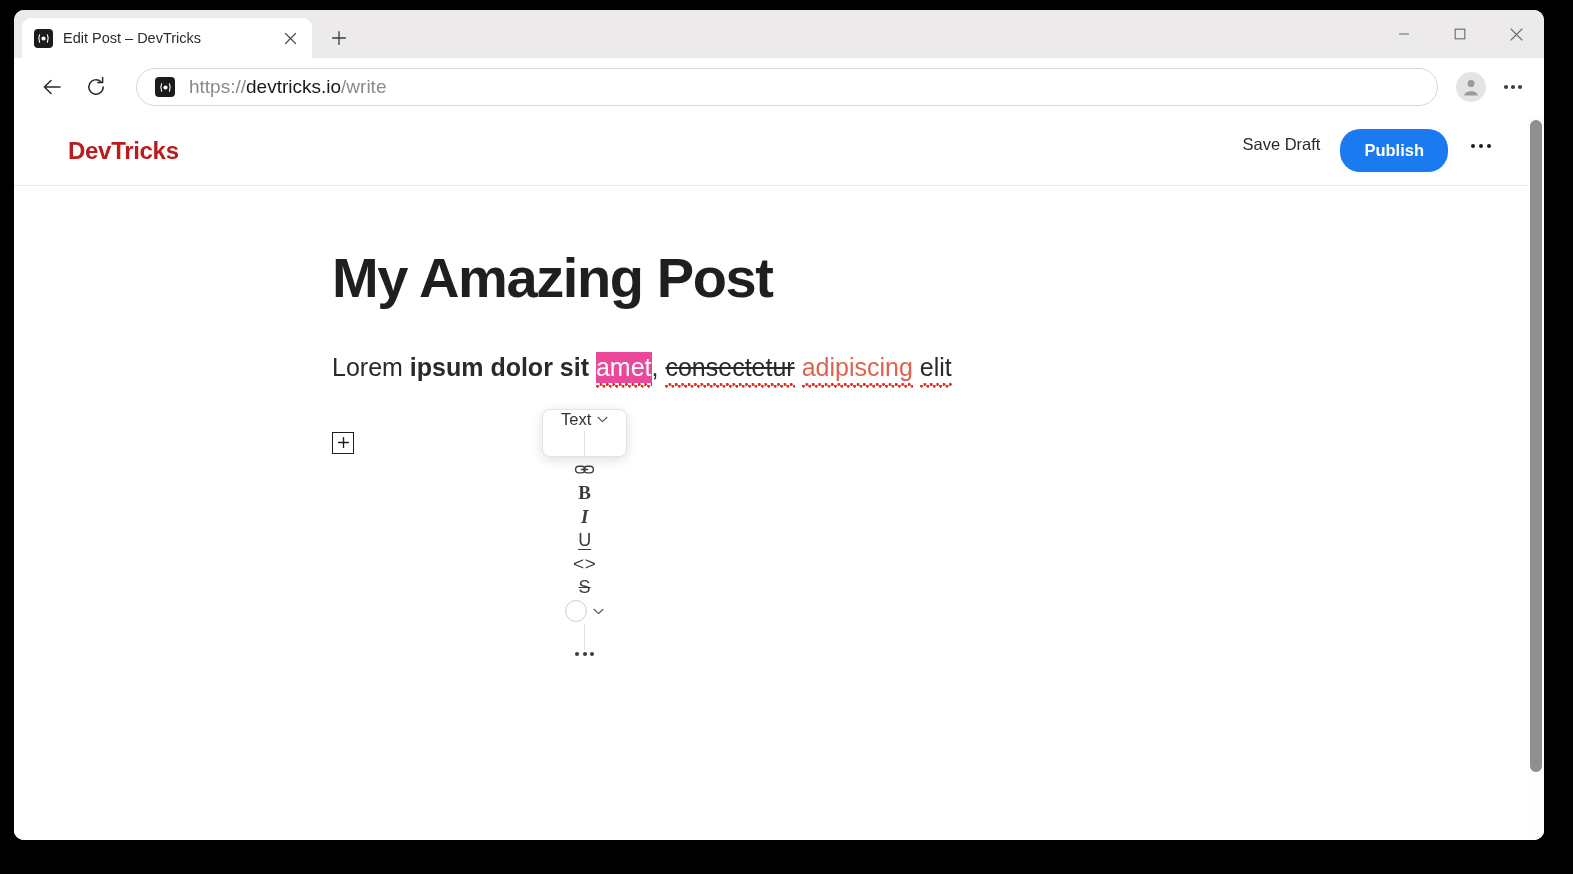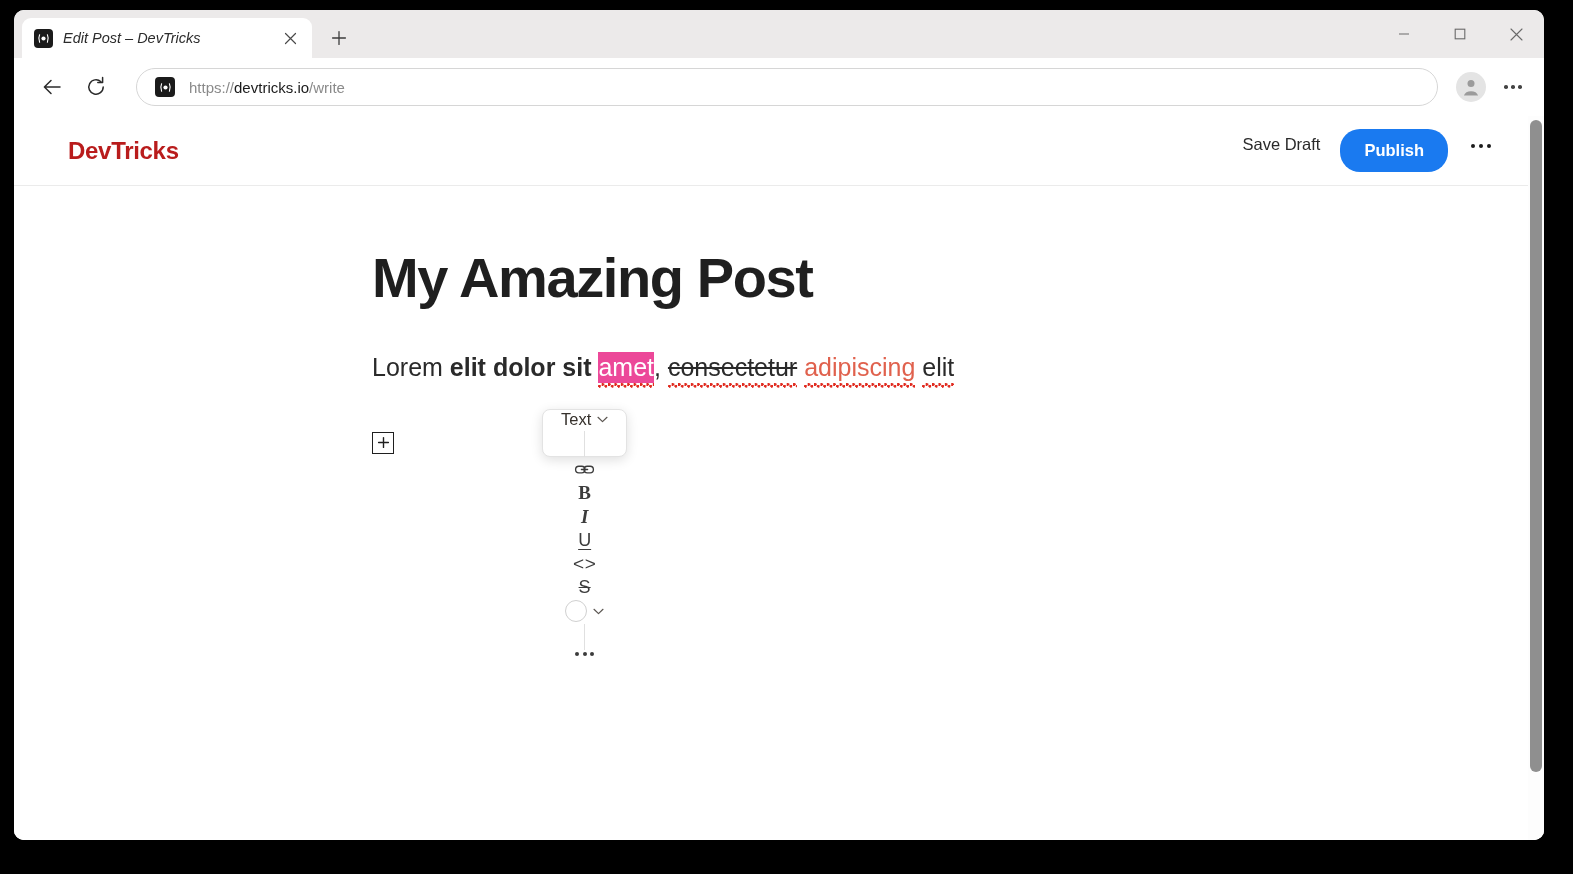--- a/index.html
+++ b/index.html
@@ -24,21 +24,20 @@
     box-shadow: 0 4px 18px rgba(0,0,0,0.45);
   }
 
   
   .tabstrip {
     position: relative;
     height: 48px;
     background: #eceaea;
     display: flex;
     align-items: flex-end;
-    font-style: italic;
   }
   .tab {
     position: relative;
     margin-left: 8px;
     width: 290px;
     height: 40px;
     background: #ffffff;
     border-radius: 9px 9px 0 0;
     display: flex;
     align-items: center;
@@ -114,21 +113,21 @@
     gap: 14px;
   }
   .site-icon {
     width: 20px; height: 20px;
     border-radius: 4px;
     background: #1b1b1b;
     display: flex; align-items: center; justify-content: center;
     flex: none;
   }
   .url-text {
-    font-size: 15px;
+    font-size: 19px;
     color: #1a1a1a;
     white-space: nowrap;
   }
   .url-dim { color: #8a8a8a; }
   .avatar {
     width: 30px; height: 30px;
     border-radius: 50%;
     background: #e4e4e4;
     display:flex; align-items:center; justify-content:center;
     flex: none;
@@ -195,21 +194,20 @@
   .more-menu {
     width: 34px; height: 34px;
     display: flex; align-items: center; justify-content: center;
   }
   .more-menu .dots span { width: 4.6px; height: 4.6px; background:#1c1c1c; }
 
   
   .editor {
     position: relative;
     padding: 62px 0 0 318px;
-    margin-left: 40px;
   }
   .post-title {
     font-size: 56px;
     font-weight: bold;
     color: #1f1f1f;
     letter-spacing: -1.4px;
     line-height: 1.06;
   }
   .post-body {
     margin-top: 44px;
@@ -425,21 +423,21 @@
                 <span></span>
                 <span></span>
               </span>
           </div>
         </div>
       </div>
 
       <div class="editor">
         <div class="post-title">My Amazing Post</div>
 
-        <div class="post-body"><span>Lorem </span><span class="t-bold">elit dolor sit </span><span class="squiggle"><span class="t-selected">amet</span></span><span>, </span><span class="squiggle"><span class="t-strike">consectetur</span></span><span> </span><span class="squiggle"><span class="t-colored">adipiscing</span></span><span> </span><span class="squiggle"><span>elit</span></span></div>
+        <div class="post-body"><span>Lorem </span><span class="t-bold">ipsum dolor sit </span><span class="squiggle"><span class="t-selected">amet</span></span><span>, </span><span class="squiggle"><span class="t-strike">consectetur</span></span><span> </span><span class="squiggle"><span class="t-colored">adipiscing</span></span><span> </span><span class="squiggle"><span>elit</span></span></div>
 
         <button class="add-block-btn">
           <svg width="13" height="13" viewBox="0 0 13 13">
             <path d="M6.5 1.6 V11.4 M1.6 6.5 H11.4" stroke="#1f1f1f" stroke-width="1.4" stroke-linecap="round"></path>
           </svg>
         </button>
       </div>
 
       <div class="format-toolbar">
 

